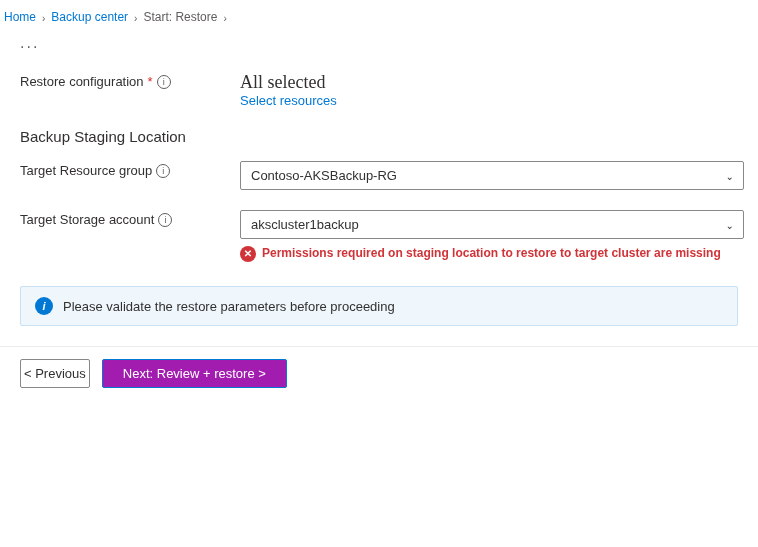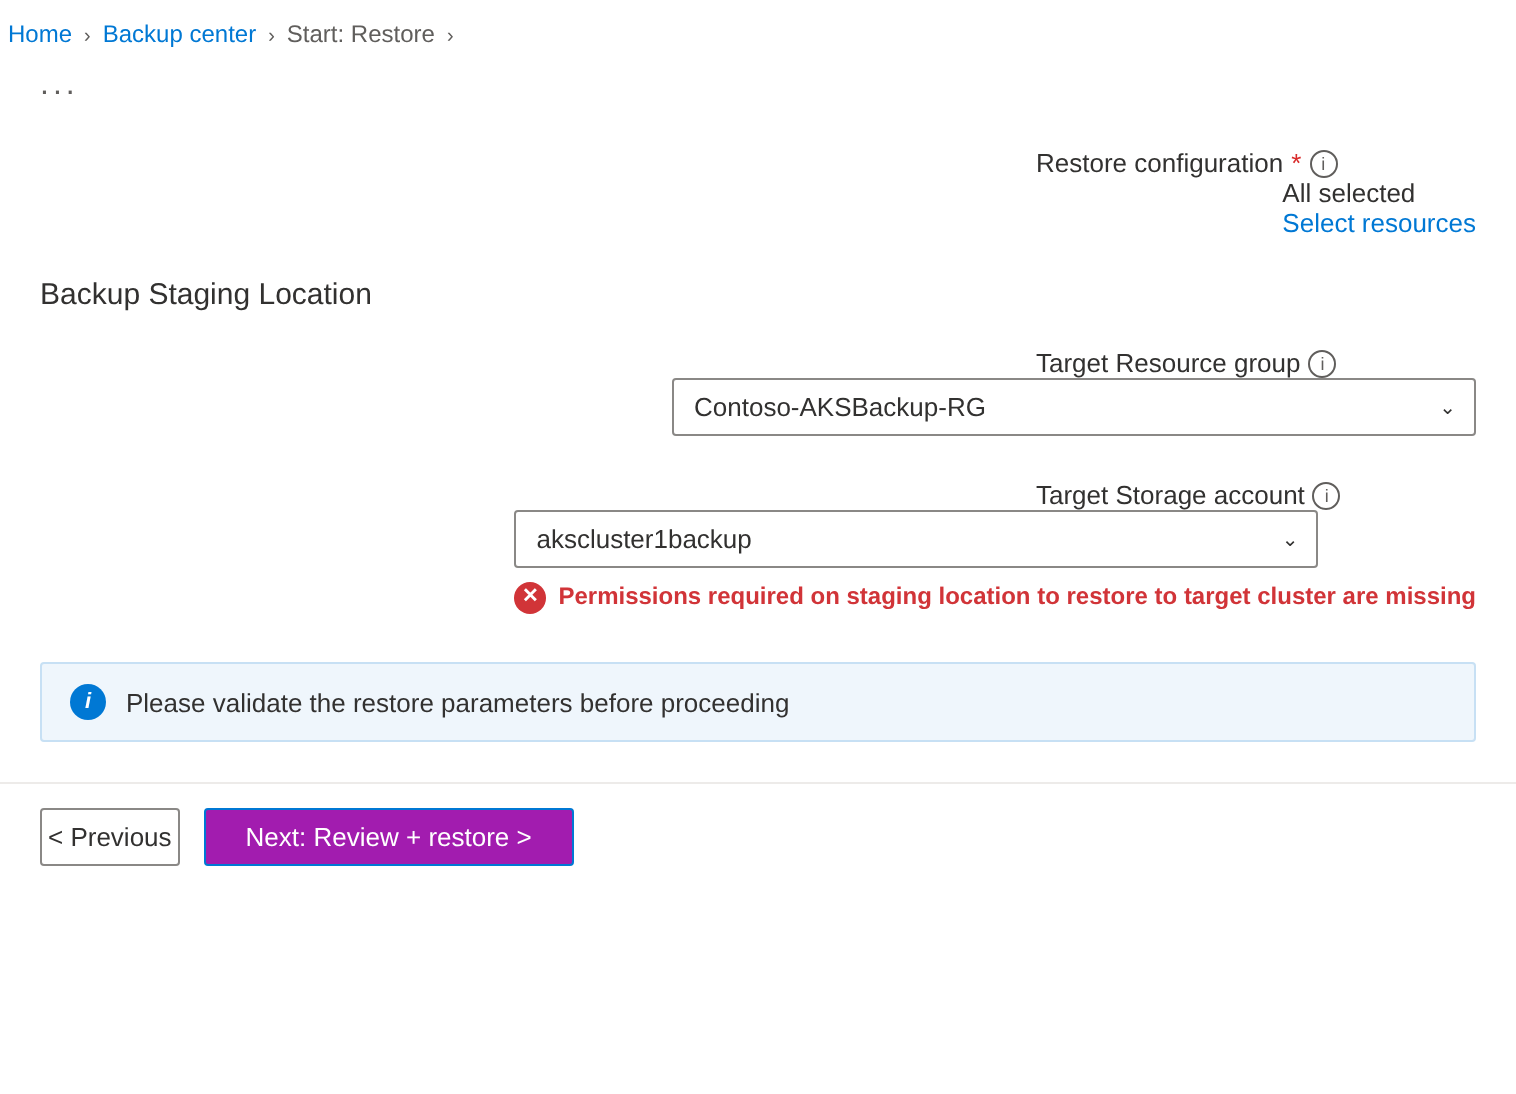--- a/index.html
+++ b/index.html
@@ -47,23 +47,22 @@
       cursor: pointer;
       letter-spacing: 2px;
     }
 
     .content {
       padding: 0 20px;
     }
 
     .form-row {
       display: flex;
-      align-items: flex-end;
+      align-items: flex-start;
       margin-bottom: 20px;
-      flex-direction: column;
     }
 
     .form-label {
       display: flex;
       align-items: center;
       gap: 4px;
       min-width: 220px;
       padding-top: 2px;
       font-size: 13px;
       color: #323130;
@@ -82,40 +81,41 @@
       font-size: 9px;
       color: #605e5c;
       cursor: pointer;
       flex-shrink: 0;
     }
 
     .form-value {
       flex: 1;
     }
     .form-value .all-selected-text {
-      font-size: 13px;
-      color: #323130;
+      font-size: 18px;
+      color: #323130;
+      font-family: Liberation Serif, serif;
     }
     .form-value .select-link {
       color: #0078d4;
       cursor: pointer;
       font-size: 13px;
     }
 
     .section-title {
       font-size: 15px;
       font-weight: 400;
       color: #323130;
       margin-bottom: 16px;
       margin-top: 10px;
     }
 
     .dropdown-container {
       position: relative;
-      width: 402px;
+      width: 504px;
     }
     .dropdown {
       width: 100%;
       border: 1px solid #8a8886;
       border-radius: 2px;
       padding: 6px 32px 6px 10px;
       font-size: 13px;
       color: #323130;
       background: #ffffff;
       appearance: none;

